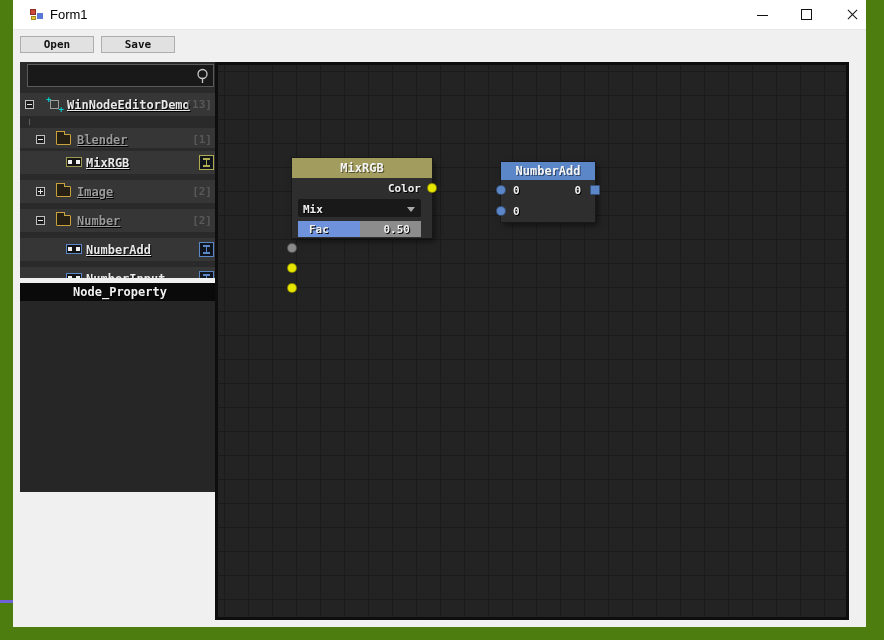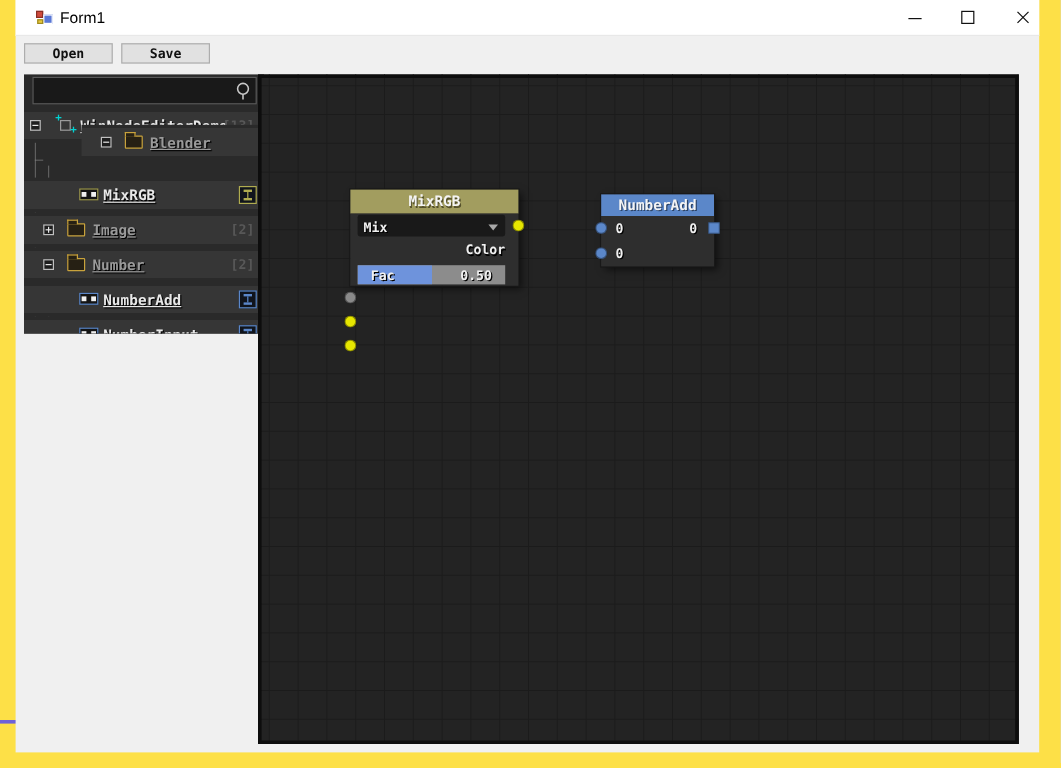--- a/index.html
+++ b/index.html
@@ -1,18 +1,18 @@
 <!DOCTYPE html>
 <html><head>
 <meta charset="utf-8">
 <style>
   * { margin:0; padding:0; box-sizing:border-box; }
   html,body { width:884px; height:640px; overflow:hidden; }
   body { font-family:"DejaVu Sans Mono", monospace; }
-  #screen { position:relative; width:884px; height:640px; background:#fde047; }
+  #screen { position:relative; width:884px; height:640px; background:#4d7c0f; }
 
   
   #window { position:absolute; left:13px; top:0; width:853px; height:627px; background:#f0f0f0; }
   #titlebar { position:absolute; left:0; top:0; width:100%; height:30px; background:#ffffff; border-bottom:1px solid #e8e8e8; }
   #title-text { position:absolute; left:37px; top:7px; font-family:"Liberation Sans", sans-serif; font-size:13px; color:#000; }
   #app-icon { position:absolute; left:17px; top:8px; width:15px; height:14px; }
   #app-icon .r { position:absolute; left:0; top:1px; width:6px; height:6px; background:#cf4a3c; border:1px solid #8a2e24; }
   #app-icon .b { position:absolute; left:6px; top:4px; width:8px; height:8px; background:#5a78d6; border:1px solid #ffffff; }
   #app-icon .y { position:absolute; left:1px; top:8px; width:5px; height:4px; background:#e6c83c; border:1px solid #a08a20; }
   .caption-btn { position:absolute; top:0; width:34px; height:29px; cursor:default; }
@@ -165,21 +165,21 @@
           </span>
         <span class="root-icon" style="left:28px; top:8px;">
           <span class="sq"></span>
             <span class="p1">+</span>
             <span class="p2">+</span>
         </span>
         <span class="lbl bright" style="left:47px;">WinNodeEditorDemo</span>
         <span class="count">[13]</span>
       </div>
 
-      <div class="trow" style="top:42px;margin-left:48px;">
+      <div class="trow" style="top:63px;">
         <span class="expander" style="left:16px; top:10px;">
             <i class="h"></i>
           </span>
         <span class="folder-icon" style="left:36px; top:9px;"></span>
         <span class="lbl" style="left:57px;">Blender</span>
         <span class="count">[1]</span>
       </div>
 
       <div class="trow" style="top:86px;">
         <span class="node-icon olive" style="left:46px; top:9px;">
@@ -232,35 +232,38 @@
             <span class="s2"></span>
           </span>
         <span class="lbl bright" style="left:66px;">NumberInput</span>
         <span class="badge-icon blue">
             <div class="t"></div>
             <div class="m"></div>
           </span>
       </div>
     </div>
 
+    <div id="prop-panel">
+      <div id="prop-header">Node_Property</div>
+    </div>
   </div>
 
   <div id="canvas">
 
     <div class="node" id="node-mixrgb">
       <div class="node-header" style="background-color: rgb(162, 157, 95);">MixRGB</div>
       <div class="node-body">
+        <div class="nrow">
+          <span class="txt" style="right:11px;">Color</span>
+        </div>
         <div class="nrow">
           <div id="mix-dropdown">
             <span class="txt">Mix</span>
             <span id="mix-caret"></span>
           </div>
-        </div>
-        <div class="nrow">
-          <span class="txt" style="right:11px;">Color</span>
         </div>
         <div class="nrow">
           <div id="fac-bar">
             <div id="fac-fill" style="background-color: rgb(110, 147, 220); width: 50%;"></div>
             <span class="txt" id="fac-label" style="top:2px;">Fac</span>
             <span class="txt" id="fac-value" style="top:2px;padding-left:34px;">0.50</span>
           </div>
         </div>
       </div>
       <span class="socket" style="right: -5px; top: 25px; background-color: rgb(230, 230, 0);"></span>

